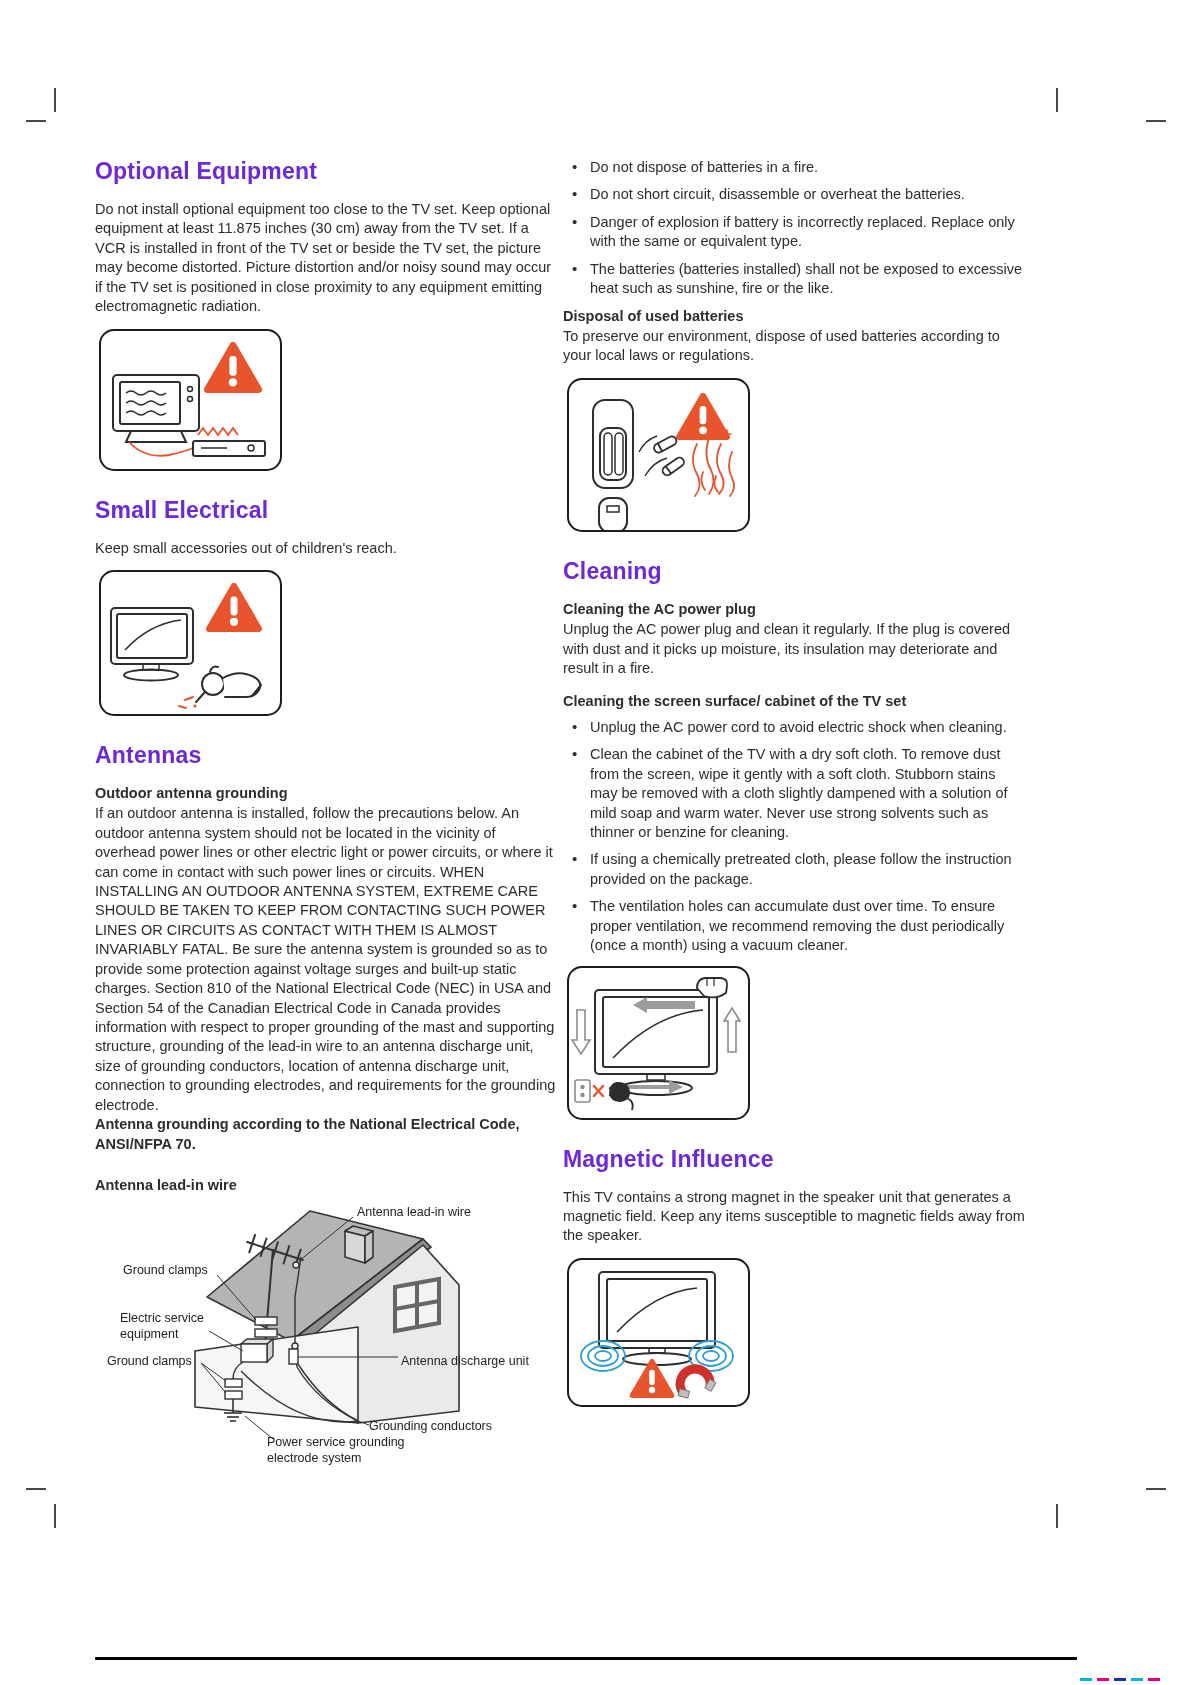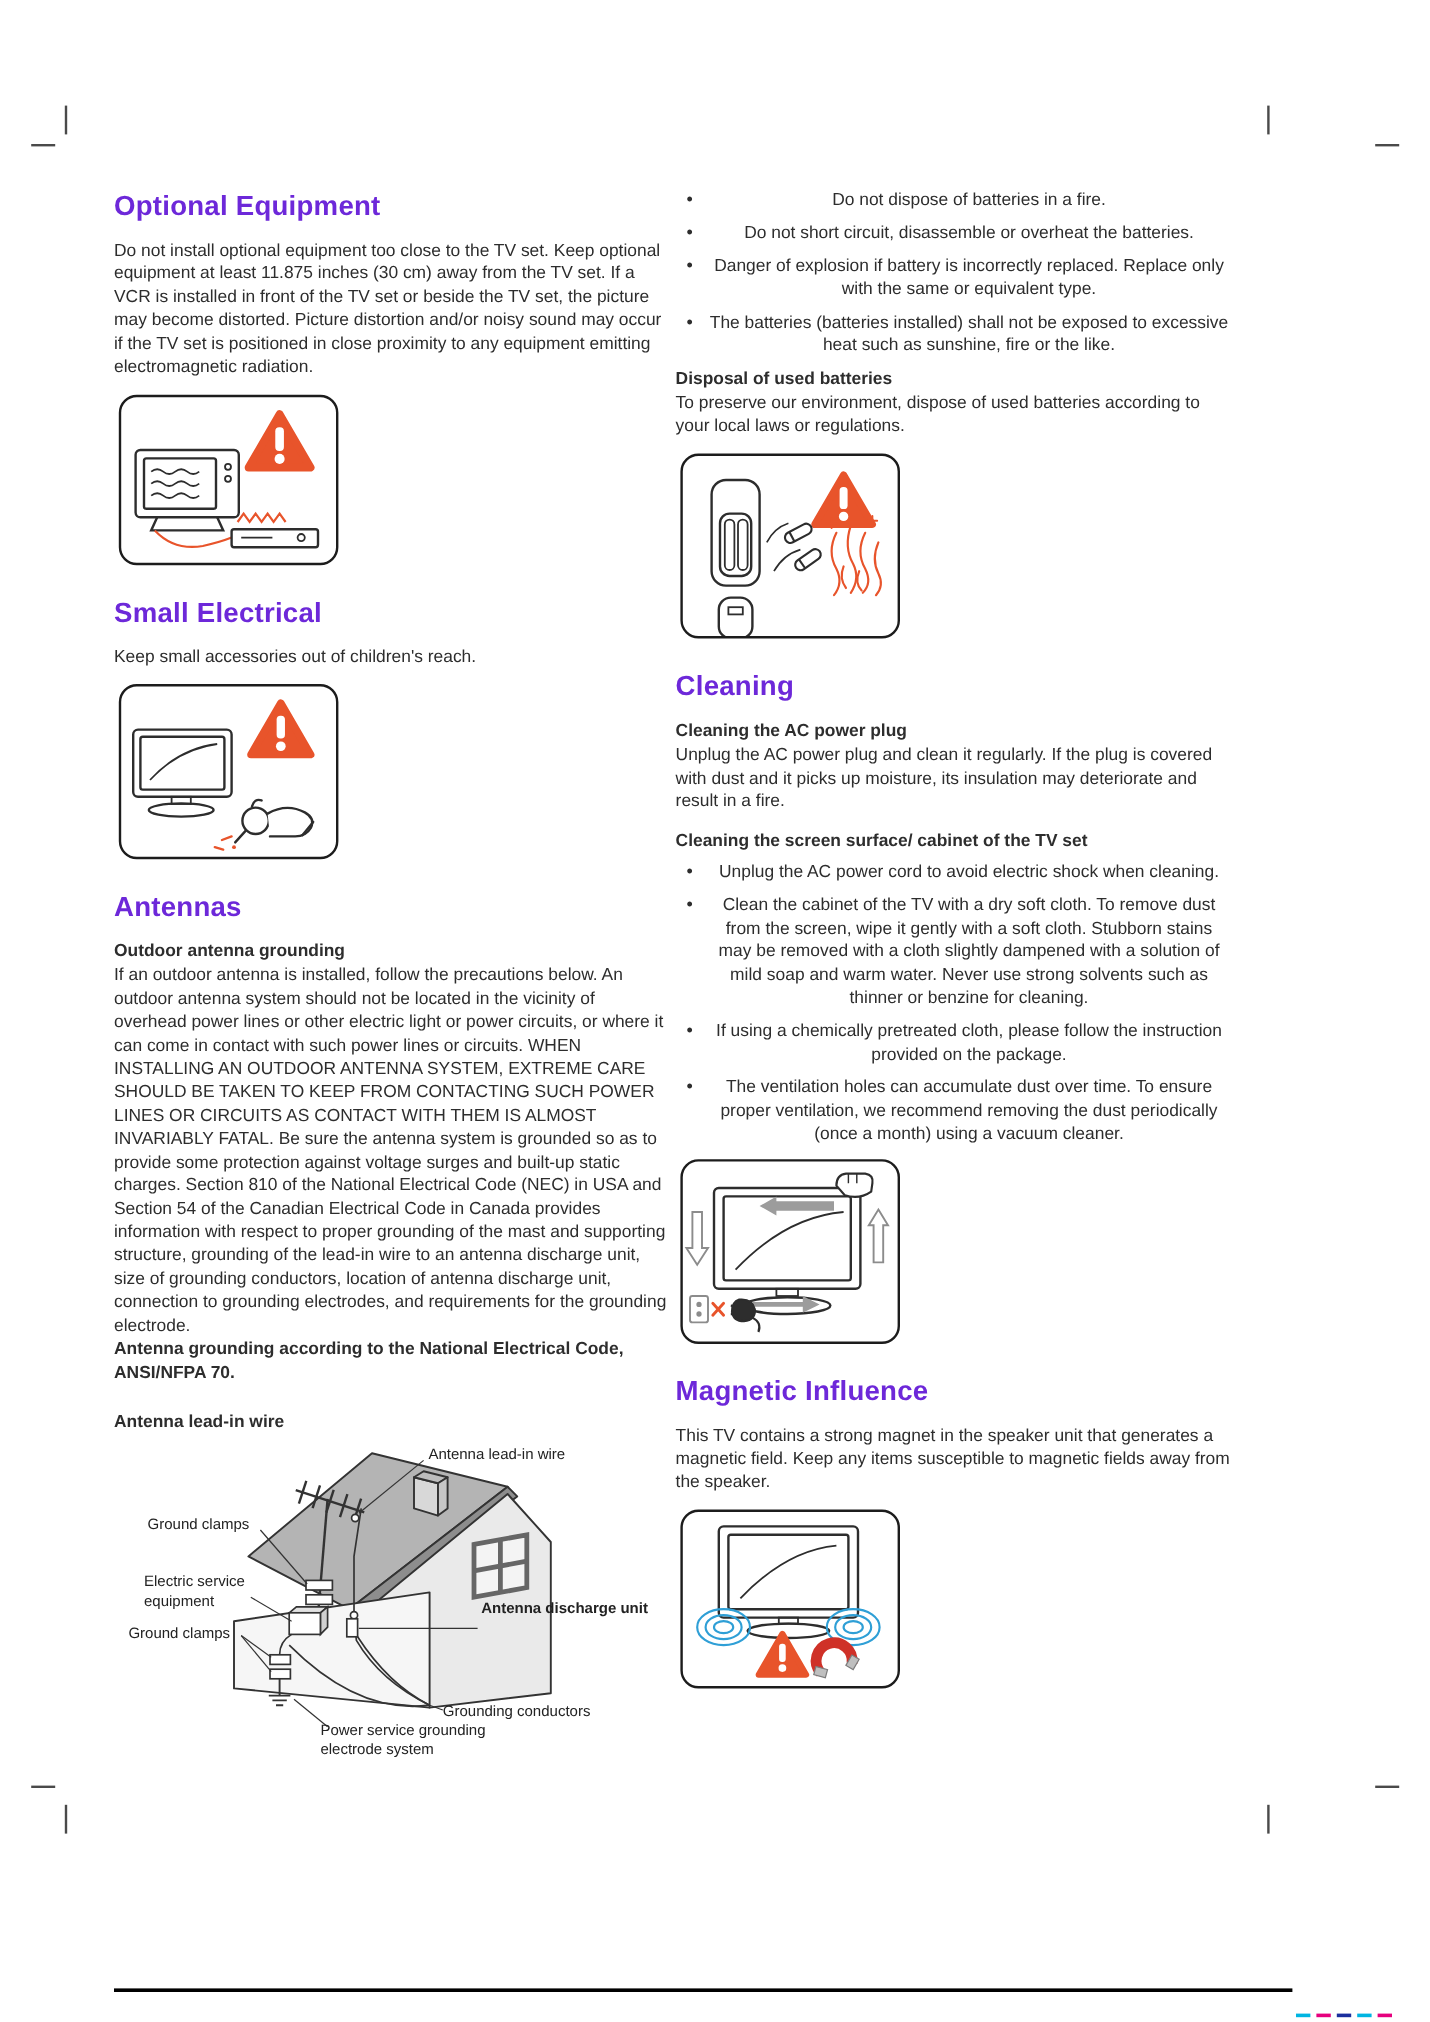--- a/index.html
+++ b/index.html
@@ -9,21 +9,21 @@
   }
   .col{position:absolute;top:158px;width:462px;}
   .col-left{left:95px;}
   .col-right{left:563px;}
   h1{font-size:23px;font-weight:bold;color:#6d28d9;margin:0 0 15px 0;letter-spacing:.2px;}
   .sec{margin-bottom:26px;}
   p{font-size:14.5px;line-height:1.34;margin:0 0 12px 0;}
   .subhead{font-size:14.5px;font-weight:bold;margin:14px 0 1px 0;}
   .boldnote{font-weight:bold;margin-top:0;}
   ul{list-style:none;margin:0 0 6px 0;padding:0;}
-  li{position:relative;font-size:14.5px;line-height:1.34;padding-left:27px;margin:0 0 8px 0;text-align:center;}
+  li{position:relative;font-size:14.5px;line-height:1.34;padding-left:27px;margin:0 0 8px 0;}
   li::before{content:"\2022";position:absolute;left:9px;top:-1px;font-size:15px;}
   .figure{
     width:179px;border:2.5px solid #1c1c1c;border-radius:15px;background:#fff;
     margin:10px 0 22px 4px;overflow:hidden;
   }
   .figure svg{display:block;}
   .diagram{position:relative;width:460px;height:278px;margin-top:6px;}
   .dlabel{position:absolute;font-size:12.5px;line-height:1.25;color:#222;white-space:pre-line;}
   .cropmark{position:absolute;background:#4a4a4a;}
   .cm-v{width:2px;height:24px;}
@@ -196,21 +196,21 @@
           <line x1="303" y1="156" x2="204" y2="156"></line>
           <line x1="274" y1="224" x2="263" y2="220"></line>
           <line x1="178" y1="238" x2="150" y2="215"></line>
         </g>
       </svg>
       <div class="dlabel" style="left:262px;top:4px;">Antenna lead-in wire</div>
       <div class="dlabel" style="left:28px;top:62px;">Ground clamps</div>
       <div class="dlabel" style="left:25px;top:110px;">Electric service
 equipment</div>
       <div class="dlabel" style="left:12px;top:153px;">Ground clamps</div>
-      <div class="dlabel" style="left:306px;top:132px;font-weight:bold;">Antenna discharge unit</div>
+      <div class="dlabel" style="left:306px;top:153px;">Antenna discharge unit</div>
       <div class="dlabel" style="left:274px;top:218px;">Grounding conductors</div>
       <div class="dlabel" style="left:172px;top:234px;">Power service grounding
 electrode system</div>
     </div>
   </div>
 </div>
 
 <div class="col col-right">
 
   <div class="sec">

